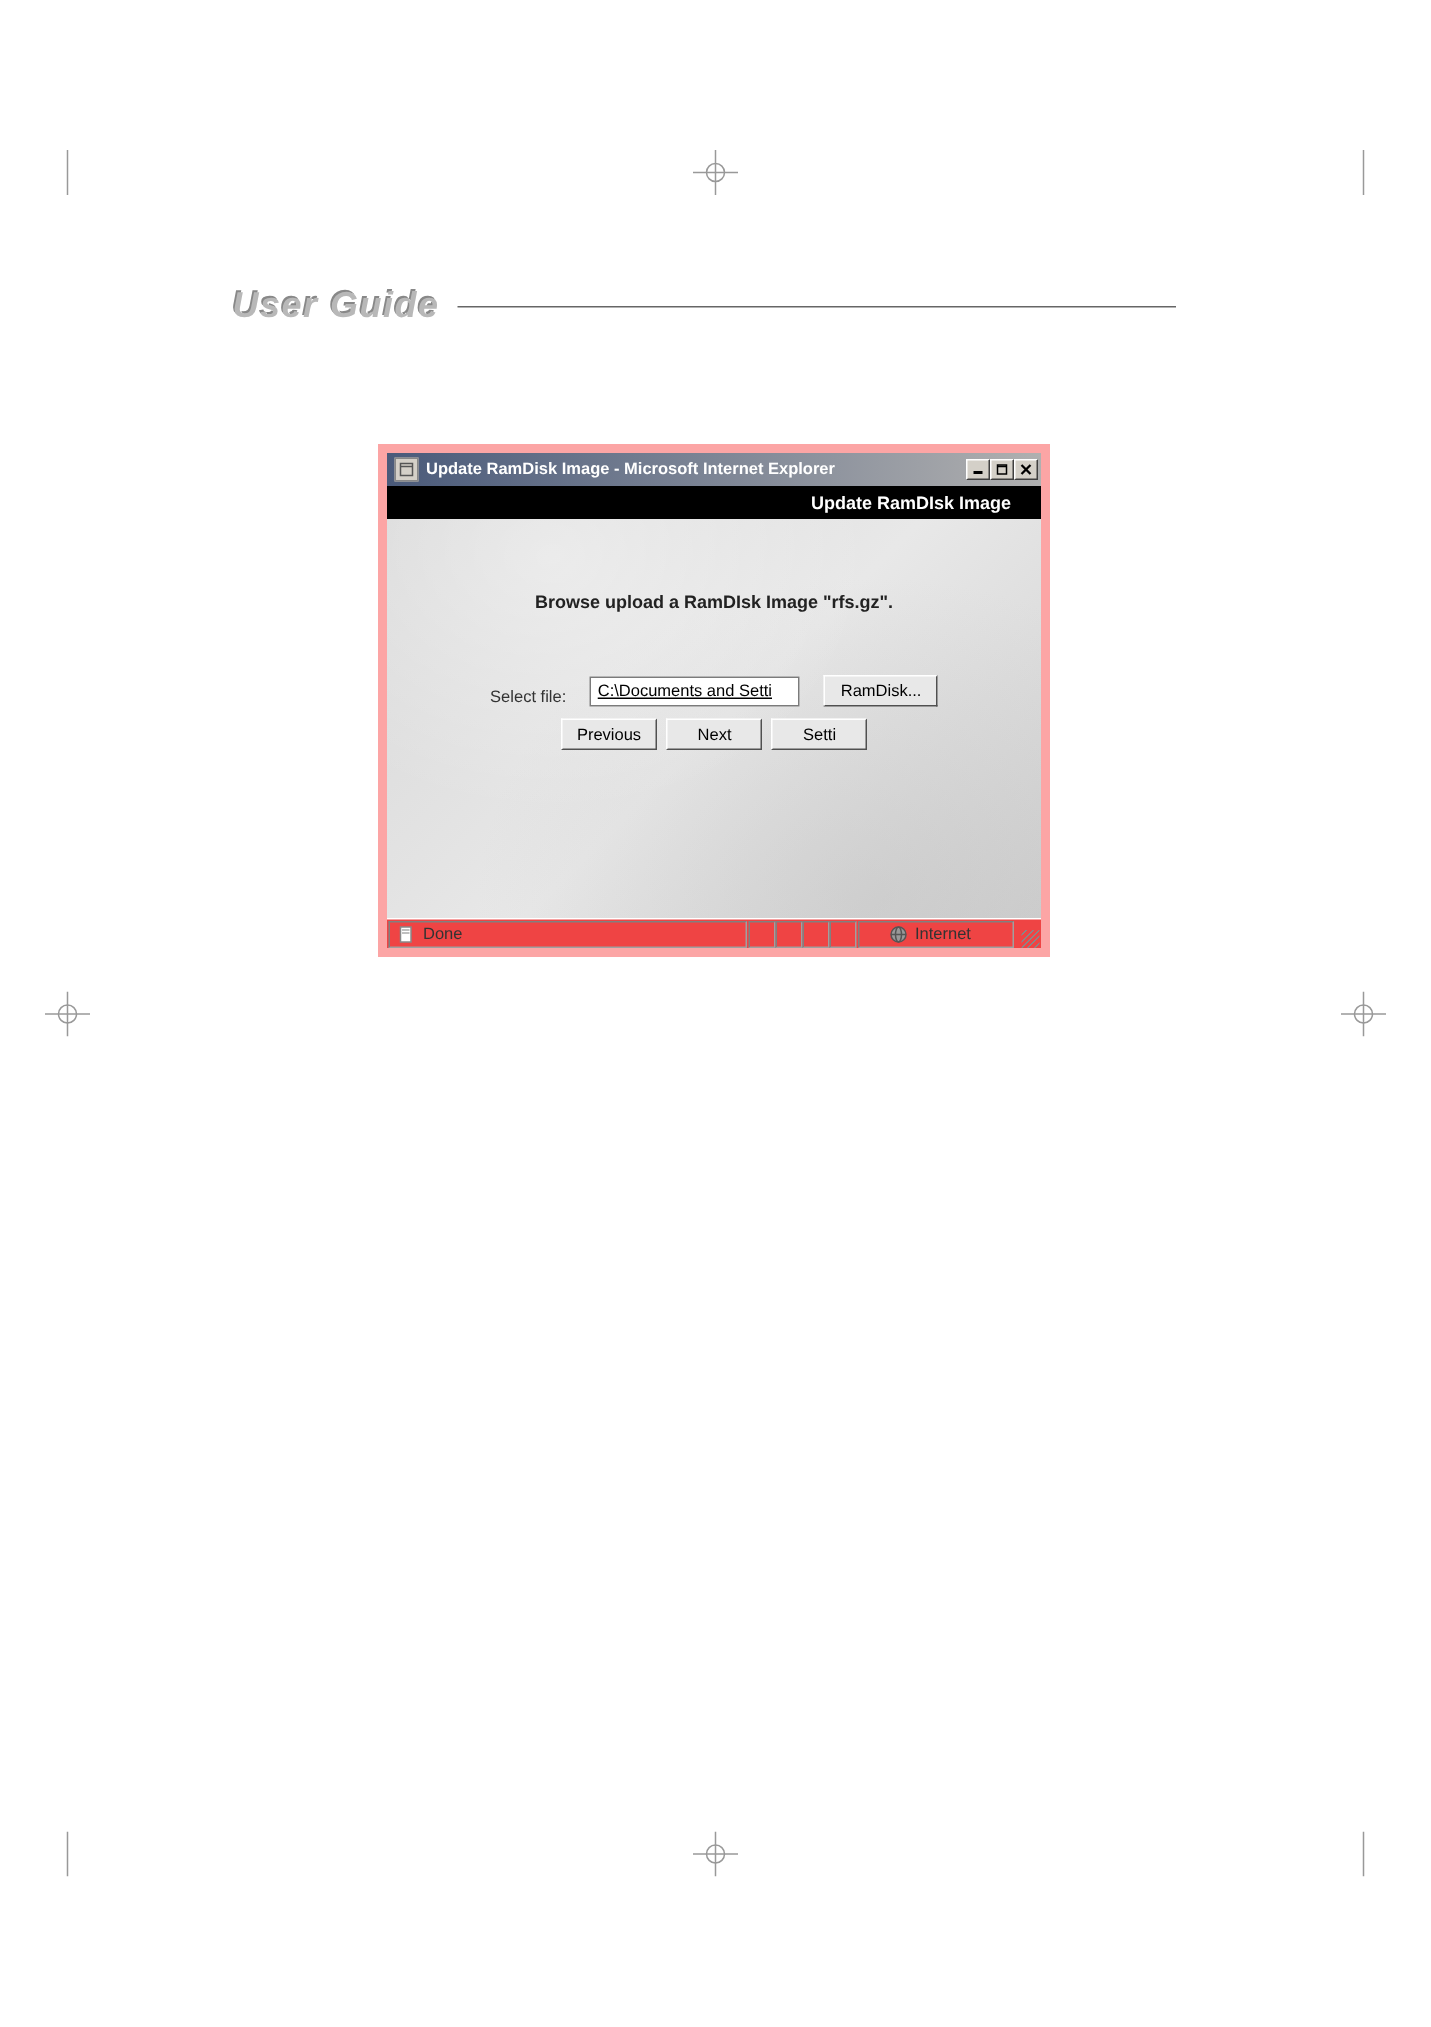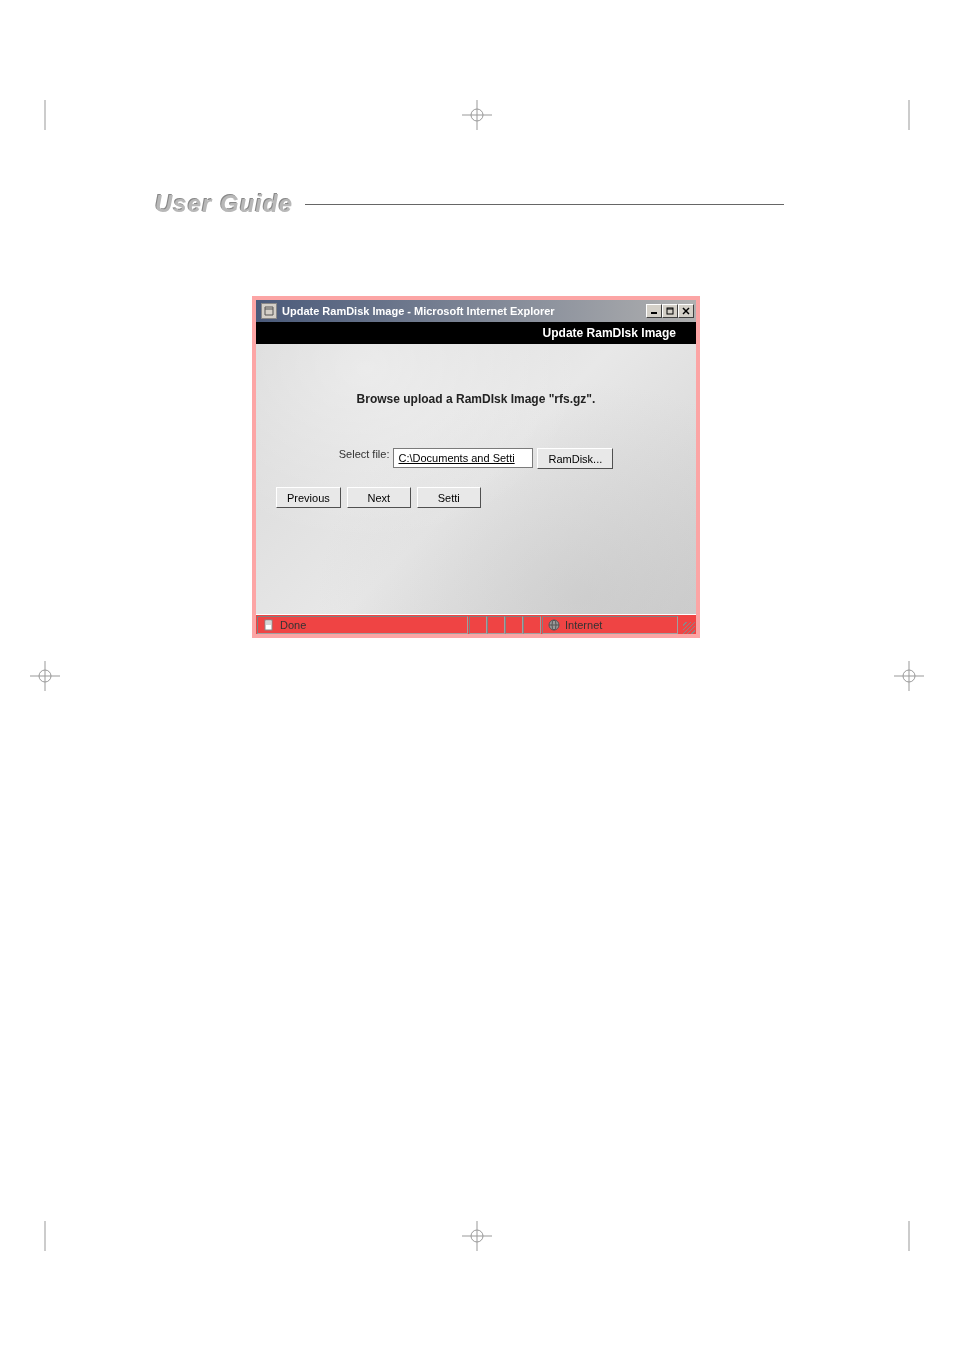--- a/index.html
+++ b/index.html
@@ -56,21 +56,21 @@
       height: 1px;
       background: #666;
     }
     
     .window {
       position: absolute;
       left: 252px;
       top: 296px;
       width: 448px;
       height: 342px;
-      border: 4px solid #fca5a5;
+      border: 6px solid #fca5a5;
       background: #ffffff;
       box-shadow: 0 0 0 1px #d4d0c8 inset;
     }
     .titlebar {
       height: 22px;
       background: linear-gradient(to right, #4a5a7a, #b0b0b0);
       display: flex;
       align-items: center;
       padding: 0 2px;
     }
@@ -144,24 +144,24 @@
       font-size: 12px;
       font-weight: bold;
       color: #222;
       margin-top: 28px;
       margin-bottom: 42px;
       position: relative;
     }
     
     .file-row {
       display: flex;
-      align-items: flex-start;
-      justify-content: center;
-      gap: 4px;
-      margin-bottom: 18px;
+      align-items: flex-end;
+      justify-content: center;
+      gap: 16px;
+      margin-bottom: 8px;
       position: relative;
     }
     .file-label {
       font-size: 11px;
       color: #333;
     }
     .file-input {
       width: 140px;
       height: 20px;
       border: 1px solid #7b7b7b;
@@ -182,21 +182,21 @@
       border-bottom-color: #505050;
       font-size: 11px;
       padding: 0 10px;
       font-family: inherit;
       cursor: default;
       color: #000;
     }
     
     .button-row {
       display: flex;
-      justify-content: flex-start;
+      justify-content: center;
       gap: 6px;
       position: relative;
     }
     .button-row .btn {
       min-width: 64px;
     }
     
     .statusbar {
       position: absolute;
       bottom: 0;
@@ -237,27 +237,27 @@
       width: 18px;
       height: 18px;
       border: 1px solid #a0a0a0;
       border-top-color: #808080;
       border-left-color: #808080;
       margin: 1px 0 1px 0;
     }
     .status-zone {
       display: flex;
       align-items: center;
-      padding: 0 4px;
+      padding: 0 19px;
       border: 1px solid #a0a0a0;
       border-top-color: #808080;
       border-left-color: #808080;
       height: 18px;
       margin: 1px;
-      width: 136px;
+      width: 104px;
     }
     .resize-grip {
       width: 16px;
       height: 18px;
       margin: 1px 1px 1px 0;
       position: relative;
       background: repeating-linear-gradient(
         -45deg,
         transparent,
         transparent 2px,

